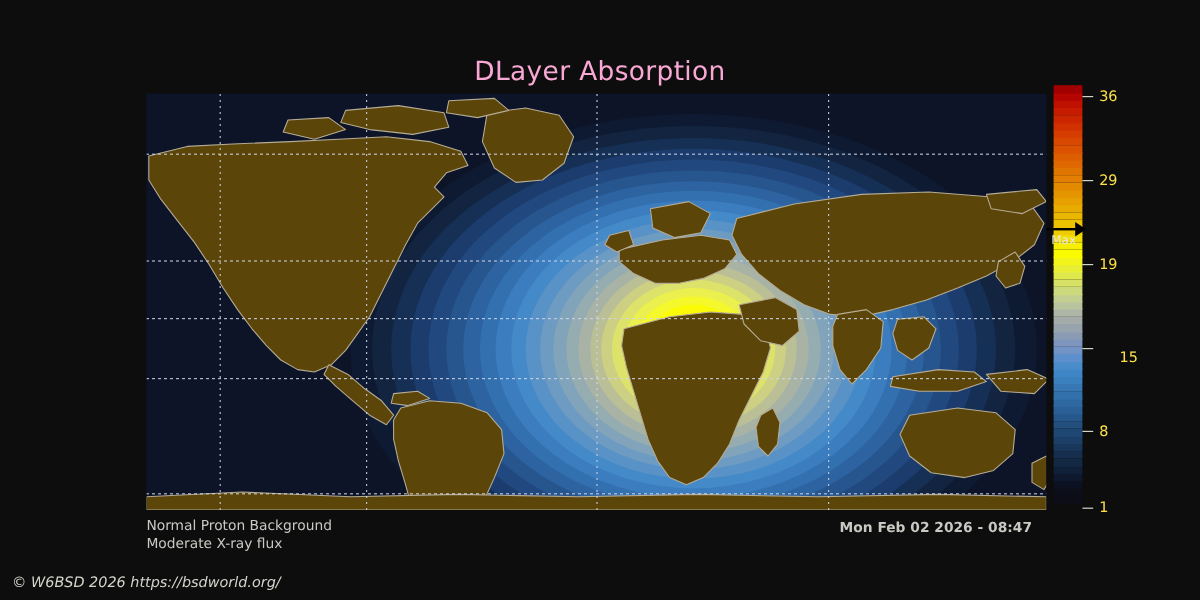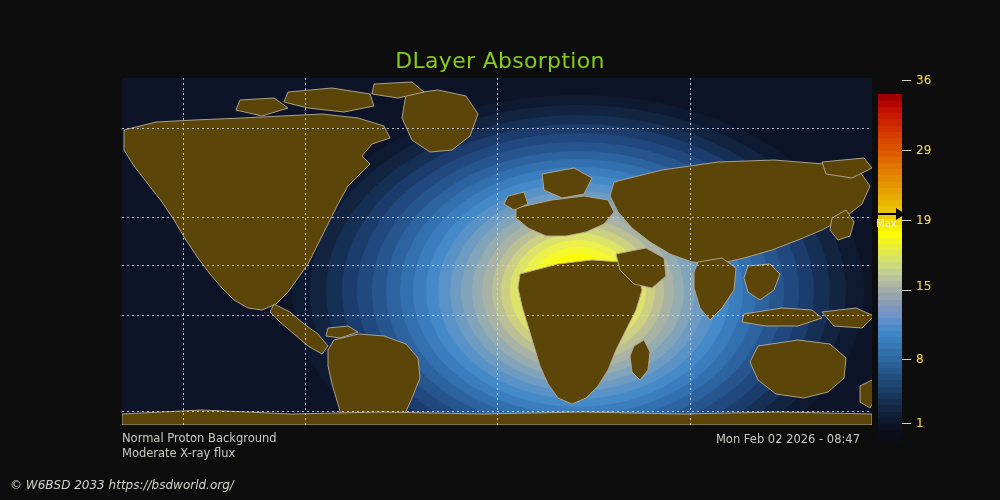--- a/index.html
+++ b/index.html
@@ -6,21 +6,21 @@
   body{
     width:1000px;height:500px;overflow:hidden;position:relative;
     font-family:"DejaVu Sans","Liberation Sans",sans-serif;
     color:#d8d8d0;
   }
   #root{position:absolute;inset:0;background:#0d0d0d;}
 
   
   .title{
     position:absolute;left:0;top:48px;width:1000px;text-align:center;
-    font-size:22px;color:#84cc16;letter-spacing:.3px;
+    font-size:22px;color:#f9a8d4;letter-spacing:.3px;
   }
 
   
   .map-wrap{
     position:absolute;left:122px;top:78px;width:750px;height:347px;
     background:#0d1326;overflow:hidden;
   }
   .ocean{position:absolute;inset:0;background:#0e1428;}
 
   
@@ -42,42 +42,42 @@
   .grid{position:absolute;left:0;top:0;width:750px;height:347px;}
   .gl{position:absolute;background-image:
        repeating-linear-gradient(to right,#cfd6e6 0 2px,transparent 2px 5px);
      height:1px;width:750px;opacity:.85;}
   .gl.v{background-image:
        repeating-linear-gradient(to bottom,#cfd6e6 0 2px,transparent 2px 5px);
      width:1px;height:347px;}
 
   
   .cbar{
-    position:absolute;left:878px;top:94px;width:44px;height:348px;
+    position:absolute;left:878px;top:71px;width:44px;height:348px;
   }
   .cb-seg{position:absolute;left:0;width:24px;}
   .cb-ticks{position:absolute;left:902px;top:78px;width:70px;height:348px;}
   .cb-tick{position:absolute;left:0;width:9px;height:1px;background:#cfd6c8;}
   .cb-lab{position:absolute;left:14px;font-size:12px;color:#fde047;
           transform:translateY(-50%);white-space:nowrap;}
   .cb-title{
     position:absolute;left:930px;top:78px;height:348px;width:348px;
     transform-origin:0 0;transform:rotate(-90deg) translate(-348px,0);
     display:flex;align-items:center;justify-content:center;
     font-size:17px;color:#e2e7da;
   }
   .maxmark{position:absolute;left:-6px;width:36px;height:14px;}
   .maxmark .shaft{position:absolute;left:0;top:6px;width:26px;height:2px;background:#000;}
   .maxmark .head{position:absolute;left:24px;top:1px;width:0;height:0;
      border-left:9px solid #000;border-top:6px solid transparent;border-bottom:6px solid transparent;}
   .maxlab{position:absolute;left:-2px;font-size:10px;color:#e8e8e0;}
 
   
   .status{position:absolute;left:122px;font-size:11.5px;color:#c9c9c4;}
-  .stamp{position:absolute;right:140px;top:432px;font-size:11.5px;color:#c9c9c4;}
+  .stamp{position:absolute;right:140px;top:432px;font-size:11.5px;color:#c9c9c4;font-weight:bold;}
   .copy{position:absolute;left:10px;top:478px;font-size:12px;color:#d4d4cc;font-style:italic;}
 </style>
 </head>
 <body>
 
 <div id="root">
 
   <div class="title">DLayer Absorption</div>
 
   <div class="map-wrap">
@@ -250,26 +250,26 @@
     <div class="maxlab" id="maxlab" style="top: 124px;">Max</div>
   </div>
   <div class="cb-ticks" id="cb-ticks">
       <div class="cb-tick" style="top: 2px;"></div>
       <div class="cb-lab" style="top: 2px;">36</div>
       <div class="cb-tick" style="top: 72px;"></div>
       <div class="cb-lab" style="top: 72px; text-align: center;">29</div>
       <div class="cb-tick" style="top: 142px;"></div>
       <div class="cb-lab" style="top: 142px;">19</div>
       <div class="cb-tick" style="top: 212px;"></div>
-      <div class="cb-lab" style="top: 208px;">15</div>
+      <div class="cb-lab" style="top: 220px; margin-left: 17px;">15</div>
       <div class="cb-tick" style="top: 281px;"></div>
       <div class="cb-lab" style="top: 281px;">8</div>
       <div class="cb-tick" style="top: 345px;"></div>
       <div class="cb-lab" style="top: 345px;">1</div>
     </div>
   <div class="cb-title">Affected Frequency (MHz)</div>
 
   <div class="status" style="top:431px">Normal Proton Background</div>
   <div class="status" style="top:446px">Moderate X-ray flux</div>
   <div class="stamp">Mon Feb 02 2026 - 08:47</div>
-  <div class="copy">© W6BSD 2033 https://bsdworld.org/</div>
+  <div class="copy">© W6BSD 2026 https://bsdworld.org/</div>
 
 </div>
 
 </body></html>

